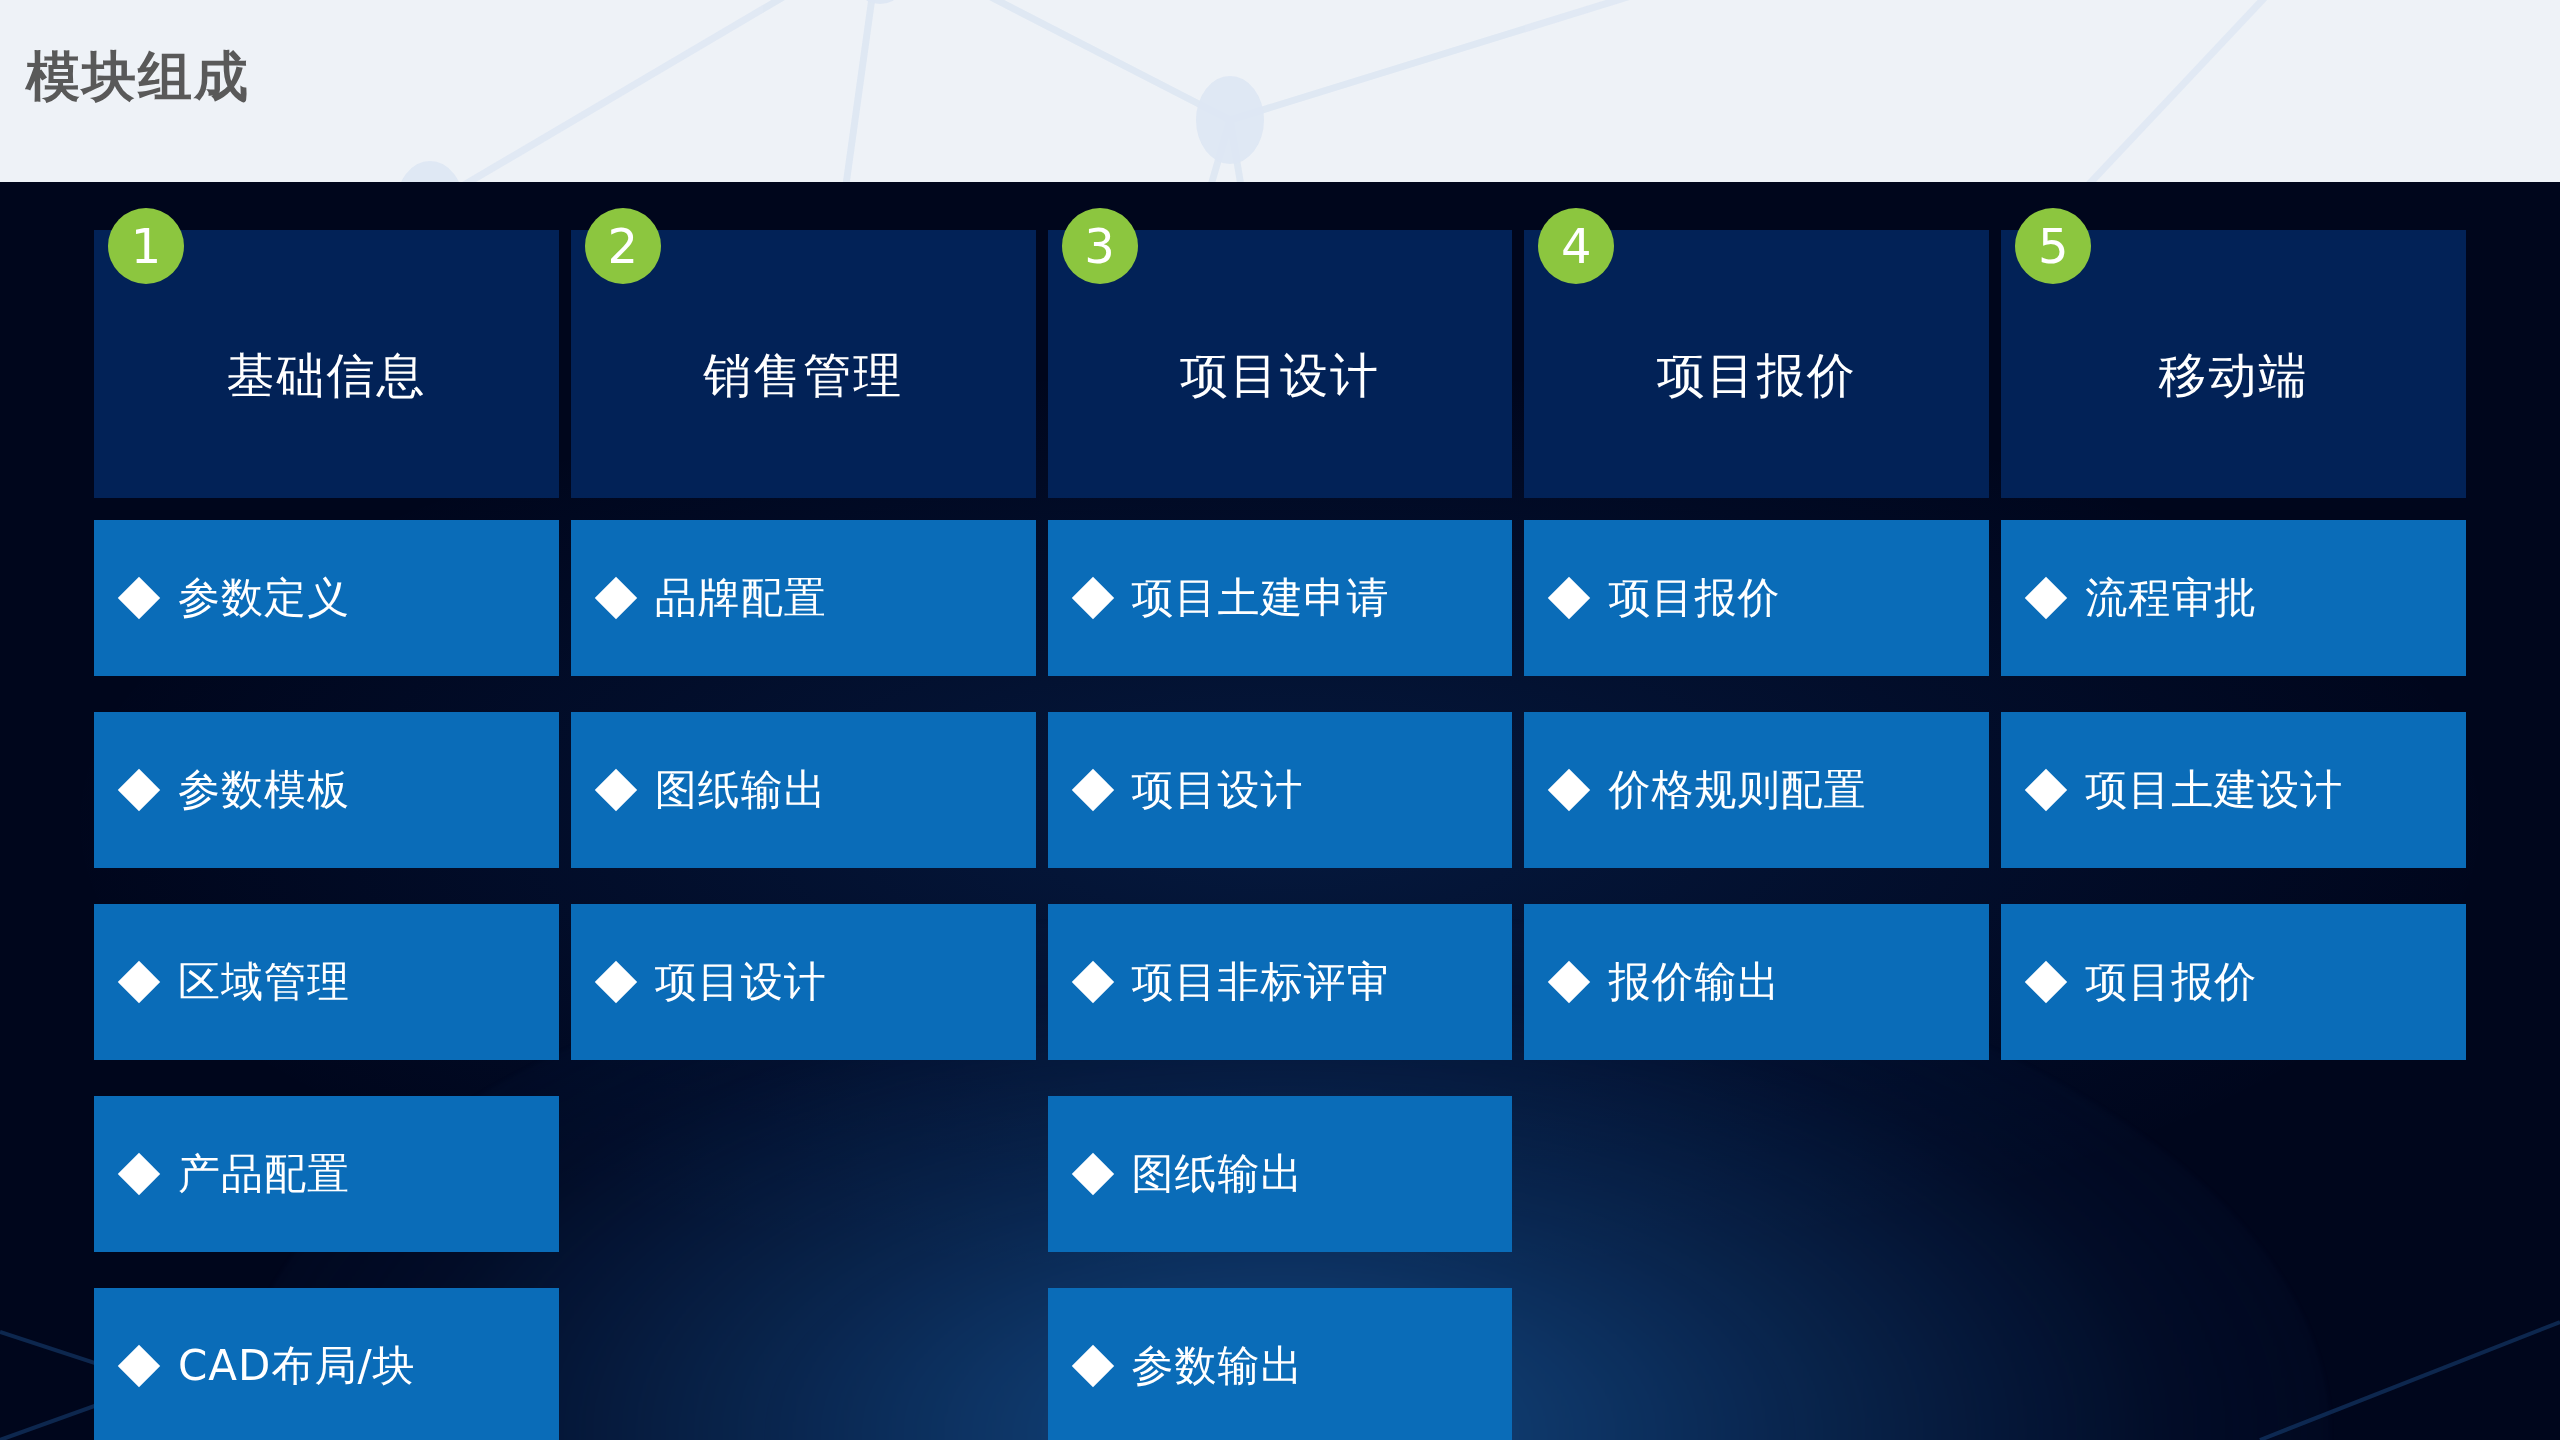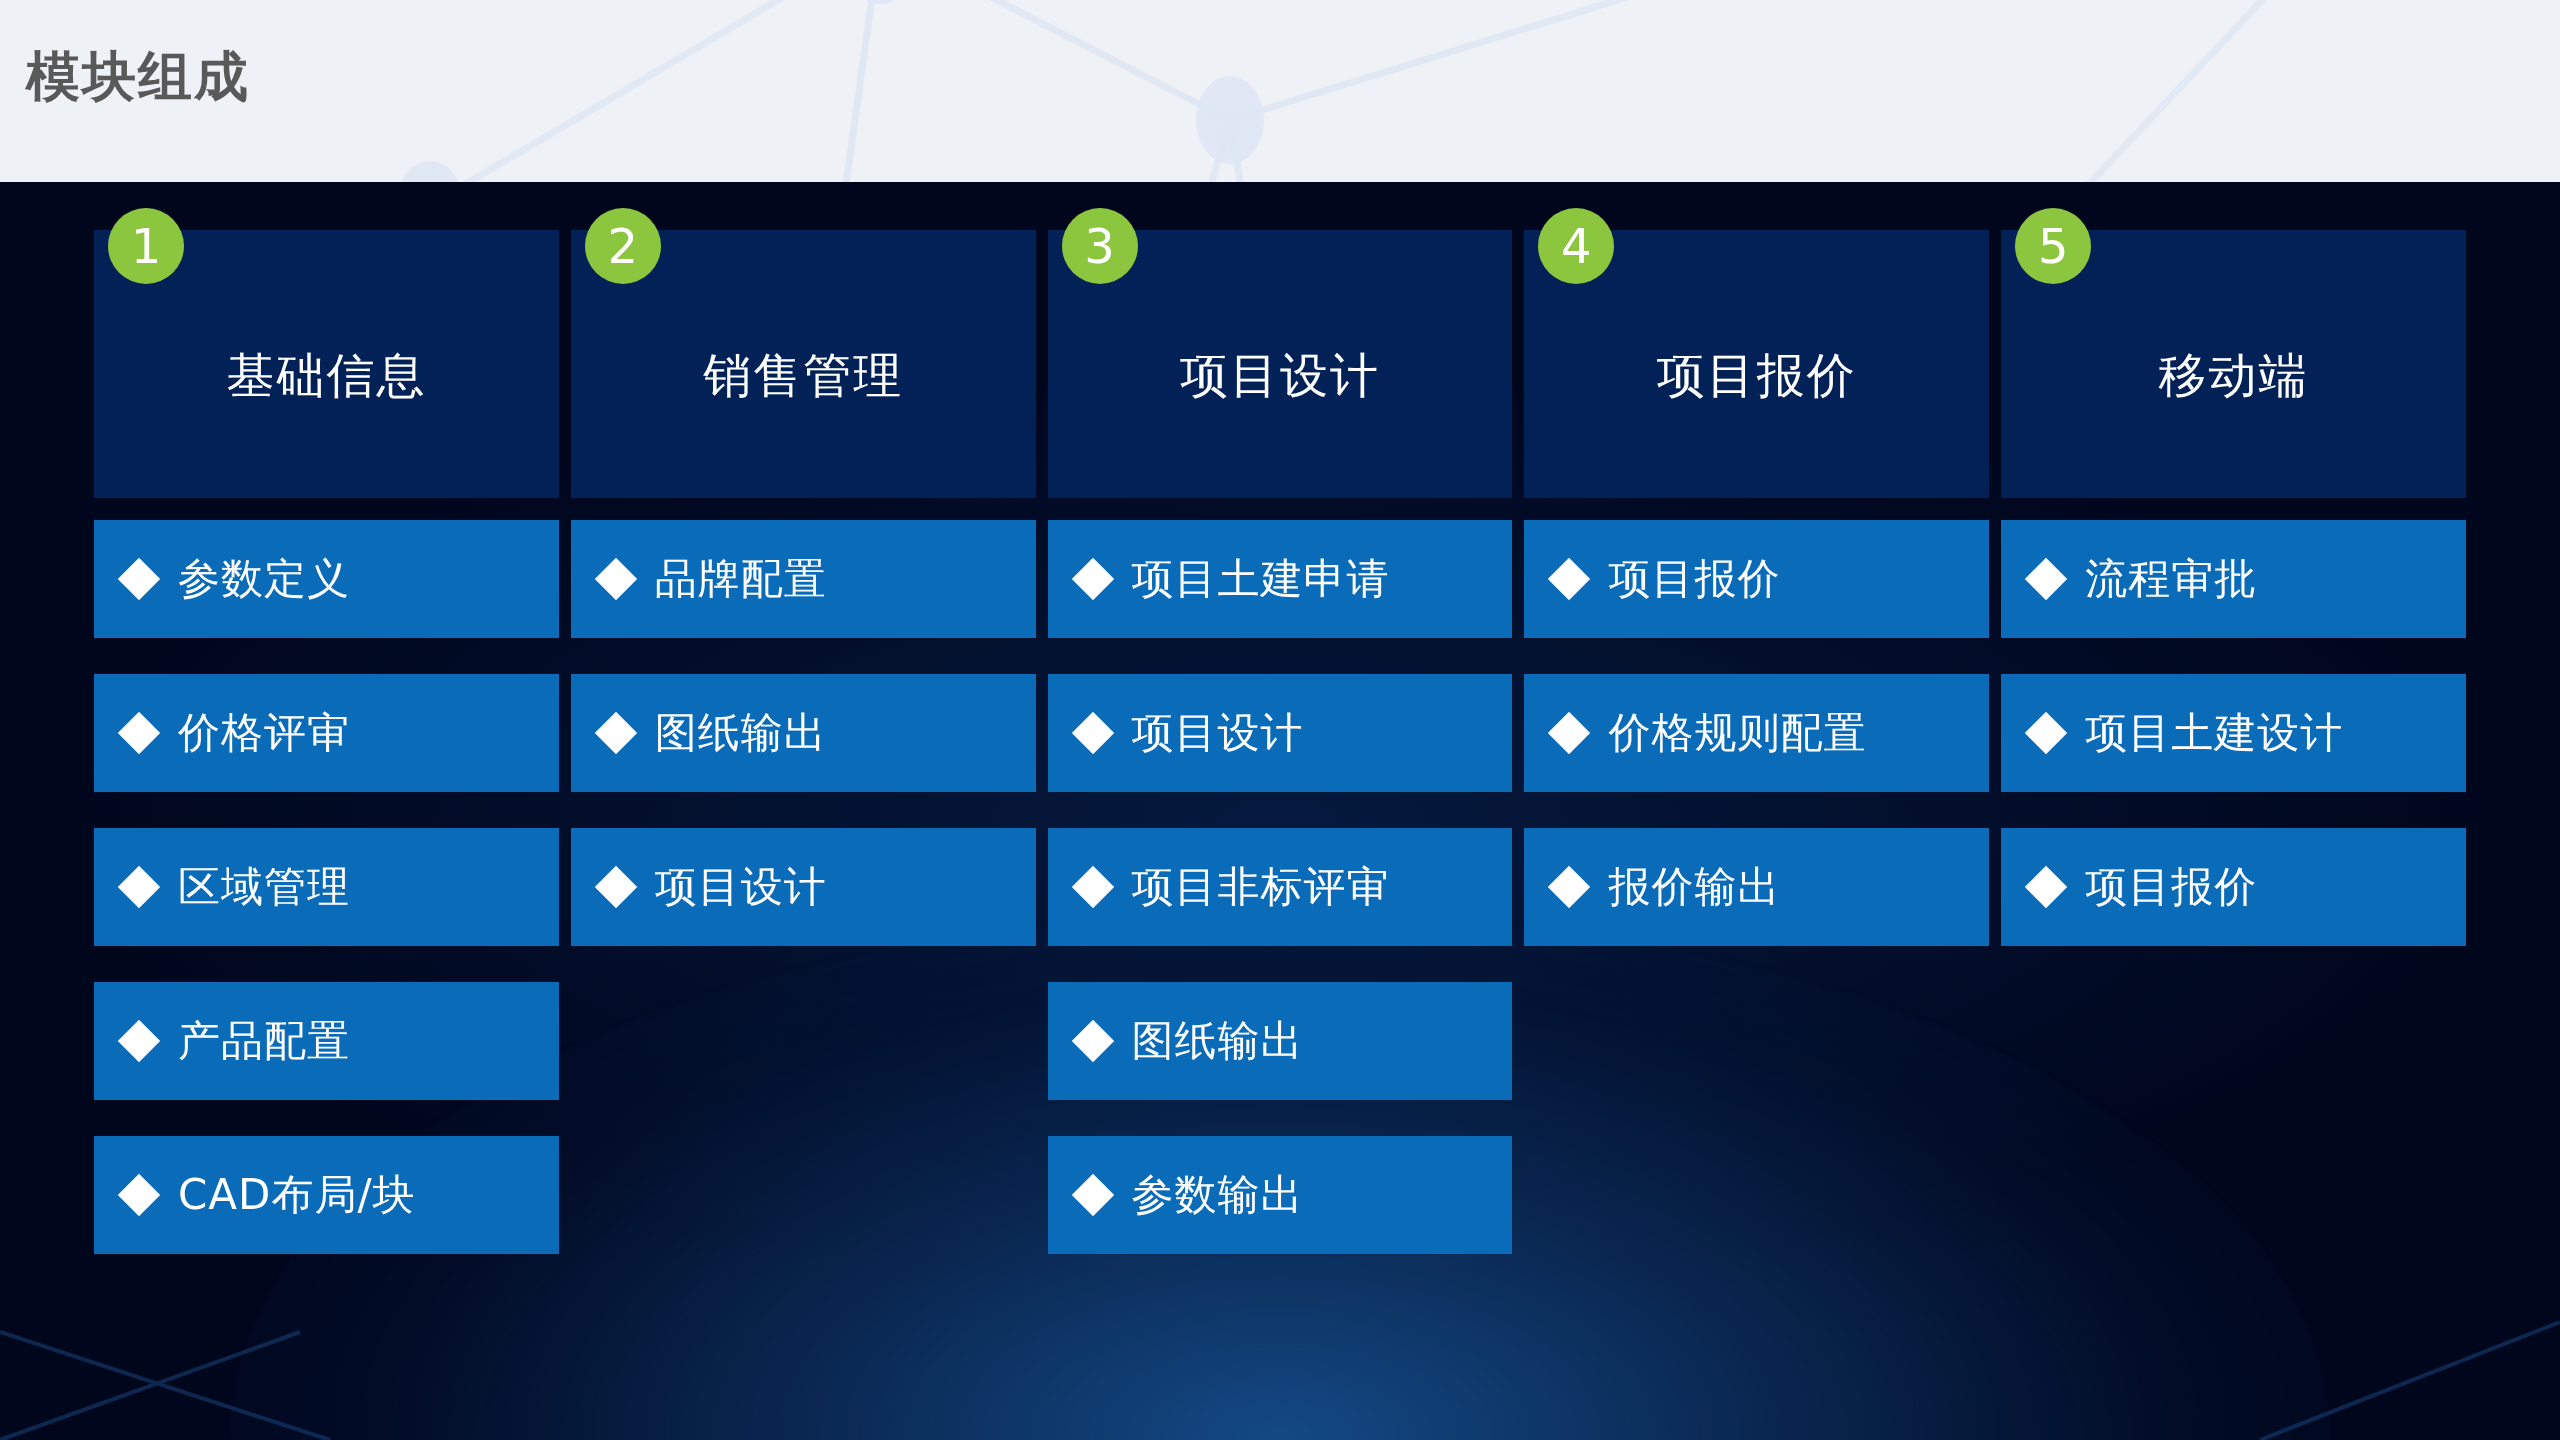--- a/index.html
+++ b/index.html
@@ -78,21 +78,21 @@
     width:76px;height:76px;border-radius:50%;
     background:#8cc63f;
     display:flex;align-items:center;justify-content:center;
     color:#ffffff;font-size:48px;line-height:1;
     font-family:"DejaVu Sans","Liberation Sans",sans-serif;
     z-index:6;
   }
 
   .items{margin-top:22px;}
   .item{
-    height:118px;
+    height:156px;
     background:#0a6cb8;
     display:flex;align-items:center;
     padding-left:30px;box-sizing:border-box;
     margin-bottom:36px;
   }
   .item:last-child{margin-bottom:0;}
   .diamond{
     width:30px;height:30px;background:#ffffff;
     transform:rotate(45deg);
     flex:0 0 auto;margin-right:24px;
@@ -148,21 +148,21 @@
           <div class="badge">1</div>
           <div class="col-head-title">基础信息</div>
         </div>
         <div class="items">
           <div class="item">
             <span class="diamond"></span>
             <span class="item-label">参数定义</span>
           </div>
           <div class="item">
             <span class="diamond"></span>
-            <span class="item-label">价格评审</span>
+            <span class="item-label">参数模板</span>
           </div>
           <div class="item">
             <span class="diamond"></span>
             <span class="item-label">区域管理</span>
           </div>
           <div class="item">
             <span class="diamond"></span>
             <span class="item-label">产品配置</span>
           </div>
           <div class="item">

